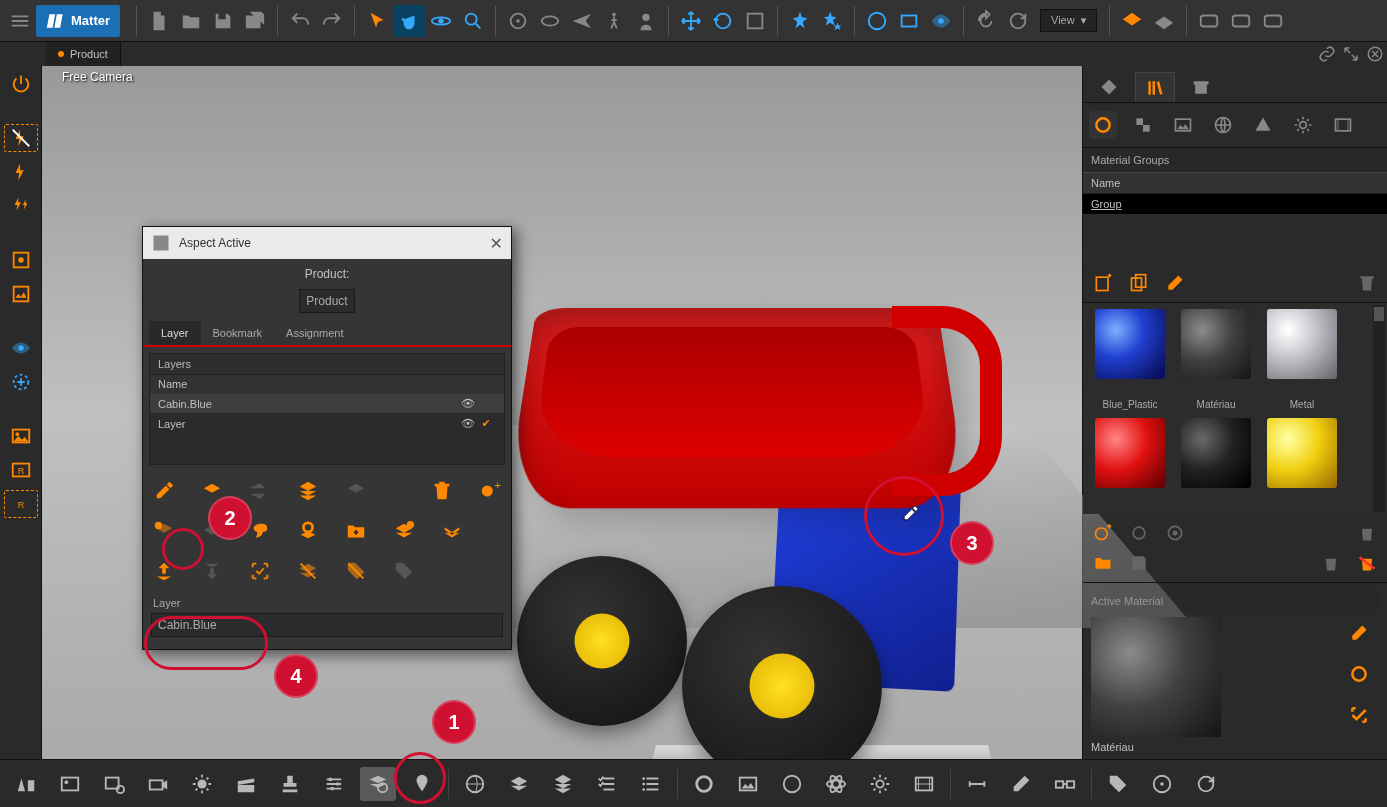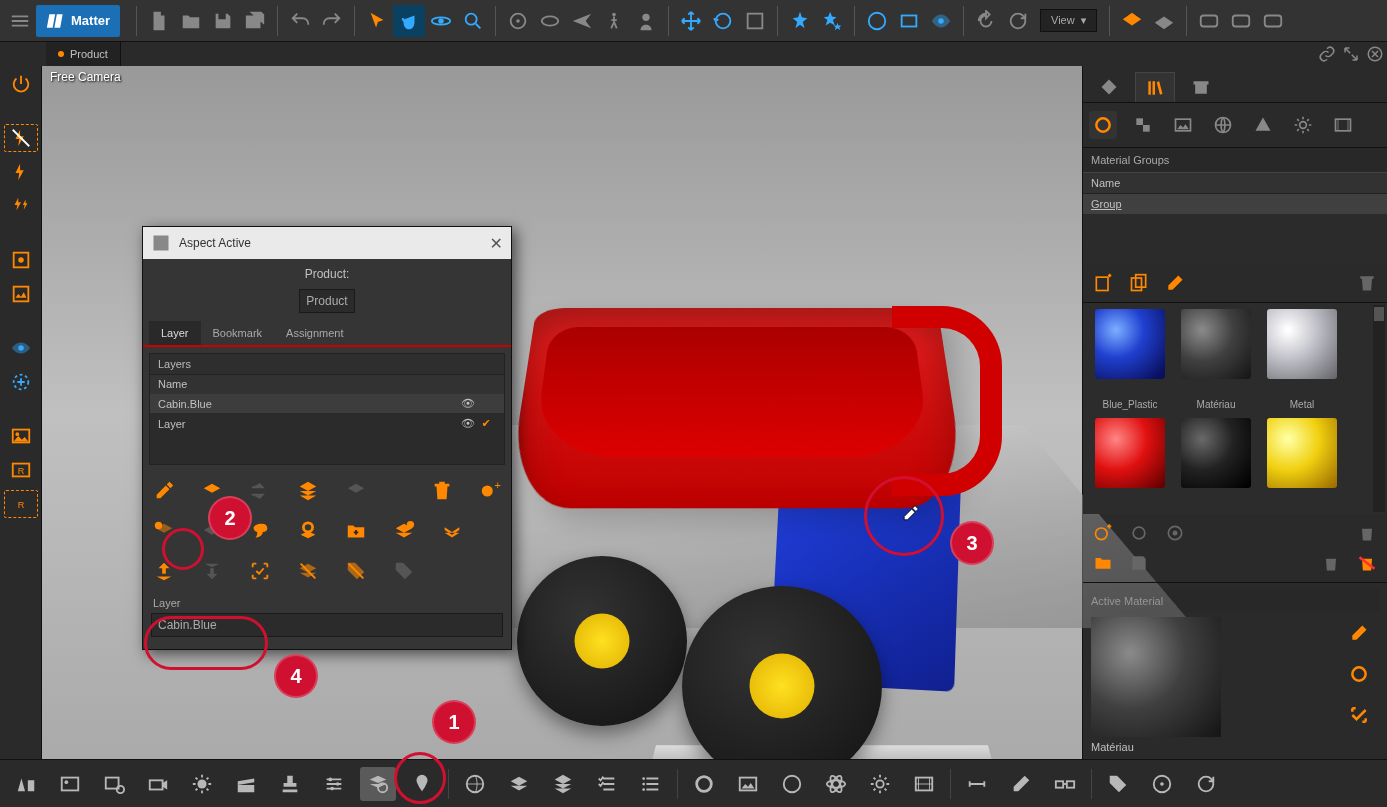--- a/index.html
+++ b/index.html
@@ -20,21 +20,21 @@
 .tab-spacer { flex: 1; }
 .tab-ico { width: 18px; height: 18px; margin: 3px; color: #888; cursor: pointer; display:flex; align-items:center; justify-content:center;}
 
 .main-area { display: flex; height: calc(100% - 42px - 24px - 48px); }
 .left-rail { width: 42px; background: #2a2a2a; border-right: 1px solid #111; padding: 4px; display: flex; flex-direction: column; gap: 6px; }
 .rail-btn { width: 34px; height: 28px; display: flex; align-items: center; justify-content: center; color: #ff8800; border-radius: 2px; cursor: pointer; }
 .rail-btn.outlined { border: 1px dashed #ff8800; }
 .rail-gap { height: 14px; }
 
 .viewport { flex: 1; position: relative; background: linear-gradient(180deg, #999 0%, #c0c0c0 50%, #aaa 100%); }
-.cam-label { position: absolute; top: 4px; left: 8px; color: #fff; font-size: 12px; text-shadow: 1px 1px 2px #000; }
+.cam-label { position: absolute; top: 4px; left: 20px; color: #fff; font-size: 12px; text-shadow: 1px 1px 2px #000; }
 .floor { position: absolute; left: 230px; top: 180px; width: 820px; height: 520px; background: linear-gradient(160deg, rgba(255,255,255,0.4), rgba(120,120,120,0.5)); transform: skewX(-0deg) perspective(1200px) rotateX(68deg); filter: blur(0.5px);}
 
 
 .toy { position: absolute; left: 430px; top: 210px; width: 530px; height: 470px; }
 .bucket { position: absolute; left: 50px; top: 10px; width: 430px; height: 230px; background: linear-gradient(180deg, #e82020, #c00000); border-radius: 30px 30px 60px 60px / 20px 20px 100px 100px; transform: perspective(800px) rotateX(30deg); box-shadow: 0 20px 40px rgba(0,0,0,0.3) inset, 10px 10px 30px rgba(0,0,0,0.2); }
 .bucket-inner { position:absolute; left:70px; top:38px; width:380px; height:150px; background: linear-gradient(180deg,#a00,#d00); border-radius: 30px 30px 80px 80px / 30px 30px 70px 70px; transform: perspective(800px) rotateX(30deg);}
 .handle { position: absolute; right: 0; top: 30px; width: 110px; height: 190px; border: 22px solid #d00000; border-left: none; border-radius: 0 60px 60px 0; }
 .cabin { position: absolute; right: 40px; top: 200px; width: 200px; height: 210px; background: linear-gradient(150deg, #2040e0, #102090); transform: perspective(900px) rotateY(-24deg) rotateX(6deg); border-radius: 8px; }
 .wheel { position: absolute; width: 170px; height: 170px; background: radial-gradient(circle at 40% 35%, #333, #111); border-radius: 50%; box-shadow: 0 8px 18px rgba(0,0,0,0.4);}
 .hub { position: absolute; left: 50%; top: 50%; transform: translate(-50%,-50%); width: 55px; height: 55px; background: radial-gradient(circle,#ffe020,#e0b000); border-radius: 50%; }
@@ -77,21 +77,21 @@
 .rp-tabs { display:flex; padding:6px 6px 0; gap:6px; background:#2a2a2a; border-bottom:1px solid #111; height:42px;}
 .rp-tab { width:40px; height:30px; display:flex; align-items:center; justify-content:center; color:#888; cursor:pointer;}
 .rp-tab.active{ color:#ff8800; background:#333; border:1px solid #444; border-bottom:none;}
 .rp-icons{ display:flex; padding:8px 6px; gap:12px; border-bottom:1px solid #111;}
 .rp-icons .ic{ width:28px; height:28px; color:#888; display:flex; align-items:center; justify-content:center; cursor:pointer;}
 .rp-icons .ic.active{ background:#333; color:#ff8800; border-radius:3px;}
 .panel-section{ border-bottom:1px solid #111; }
 .ps-title{ padding:6px 8px; font-size:11px; color:#aaa; background:#282828;}
 .group-table{ }
 .gt-hdr{ padding:4px 8px; background:#323232; border-top:1px solid #444; border-bottom:1px solid #222; font-size:11px;}
-.gt-row{ padding:4px 8px; background:#404040; font-size:11px; cursor:pointer;text-decoration:underline;}
+.gt-row{ padding:4px 8px; background:#000000; font-size:11px; cursor:pointer;text-decoration:underline;}
 .gt-body{ min-height:50px; background:#2b2b2b;}
 .ps-tools{ display:flex; padding:8px; gap:12px; align-items:center;}
 .ps-tools .t{ color:#ff8800; cursor:pointer; width:24px; height:22px; display:flex; align-items:center; justify-content:center;}
 .ps-tools .t.dim{ color:#666;}
 .ps-tools .spacer{ flex:1;}
 
 .mats-grid{ display:flex; flex-wrap:wrap; gap:8px 12px; padding:6px 10px; background:#2c2c2c; position:relative;}
 .mat{ width:74px; display:flex; flex-direction:column; align-items:center; gap:20px; cursor:pointer;}
 .mat .sphere{ width:70px; height:70px; border-radius:3px; position:relative;}
 .mat .lbl{ font-size:10px; color:#aaa; text-align:center; white-space:nowrap; overflow:hidden; text-overflow:ellipsis; width:100%;}

